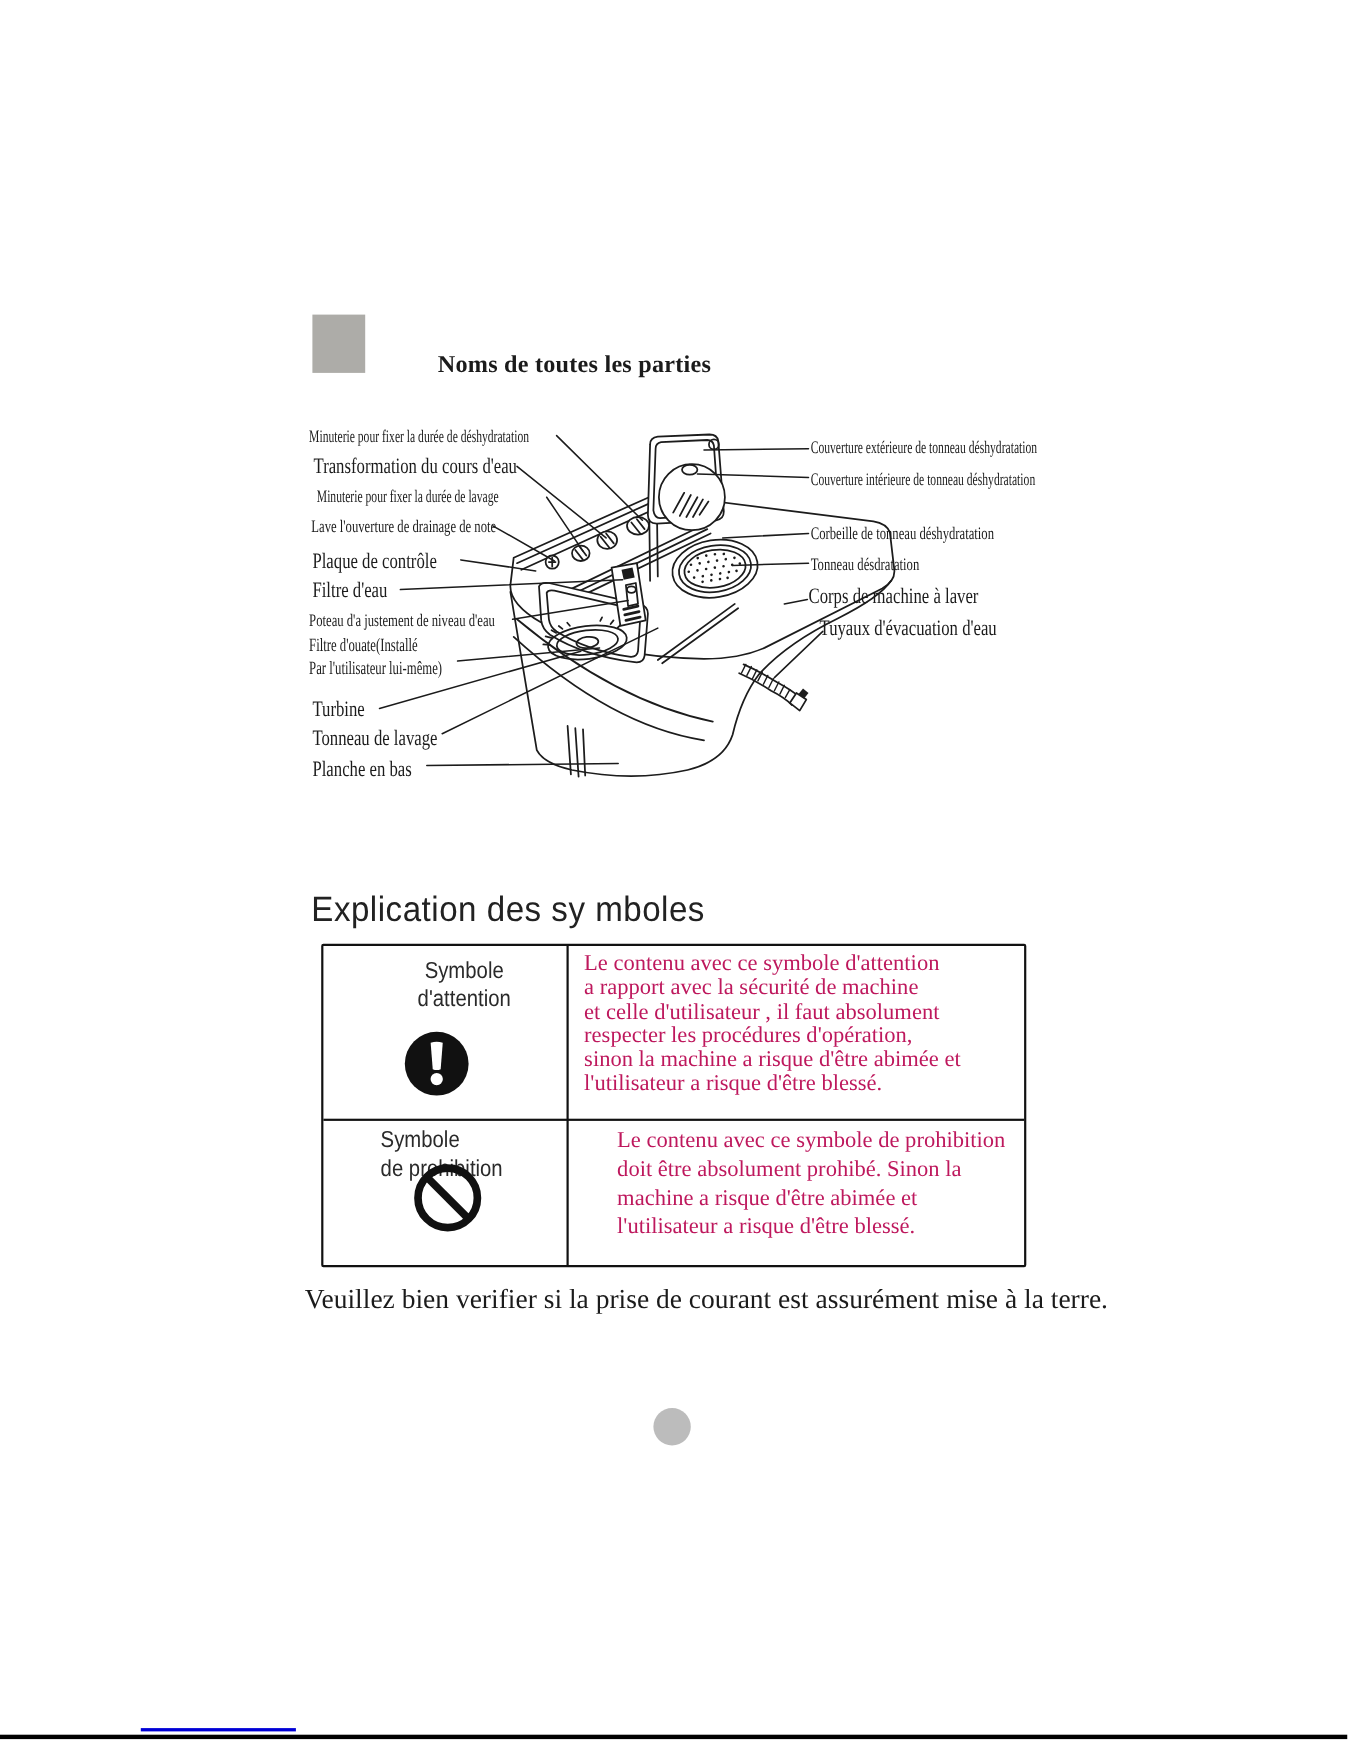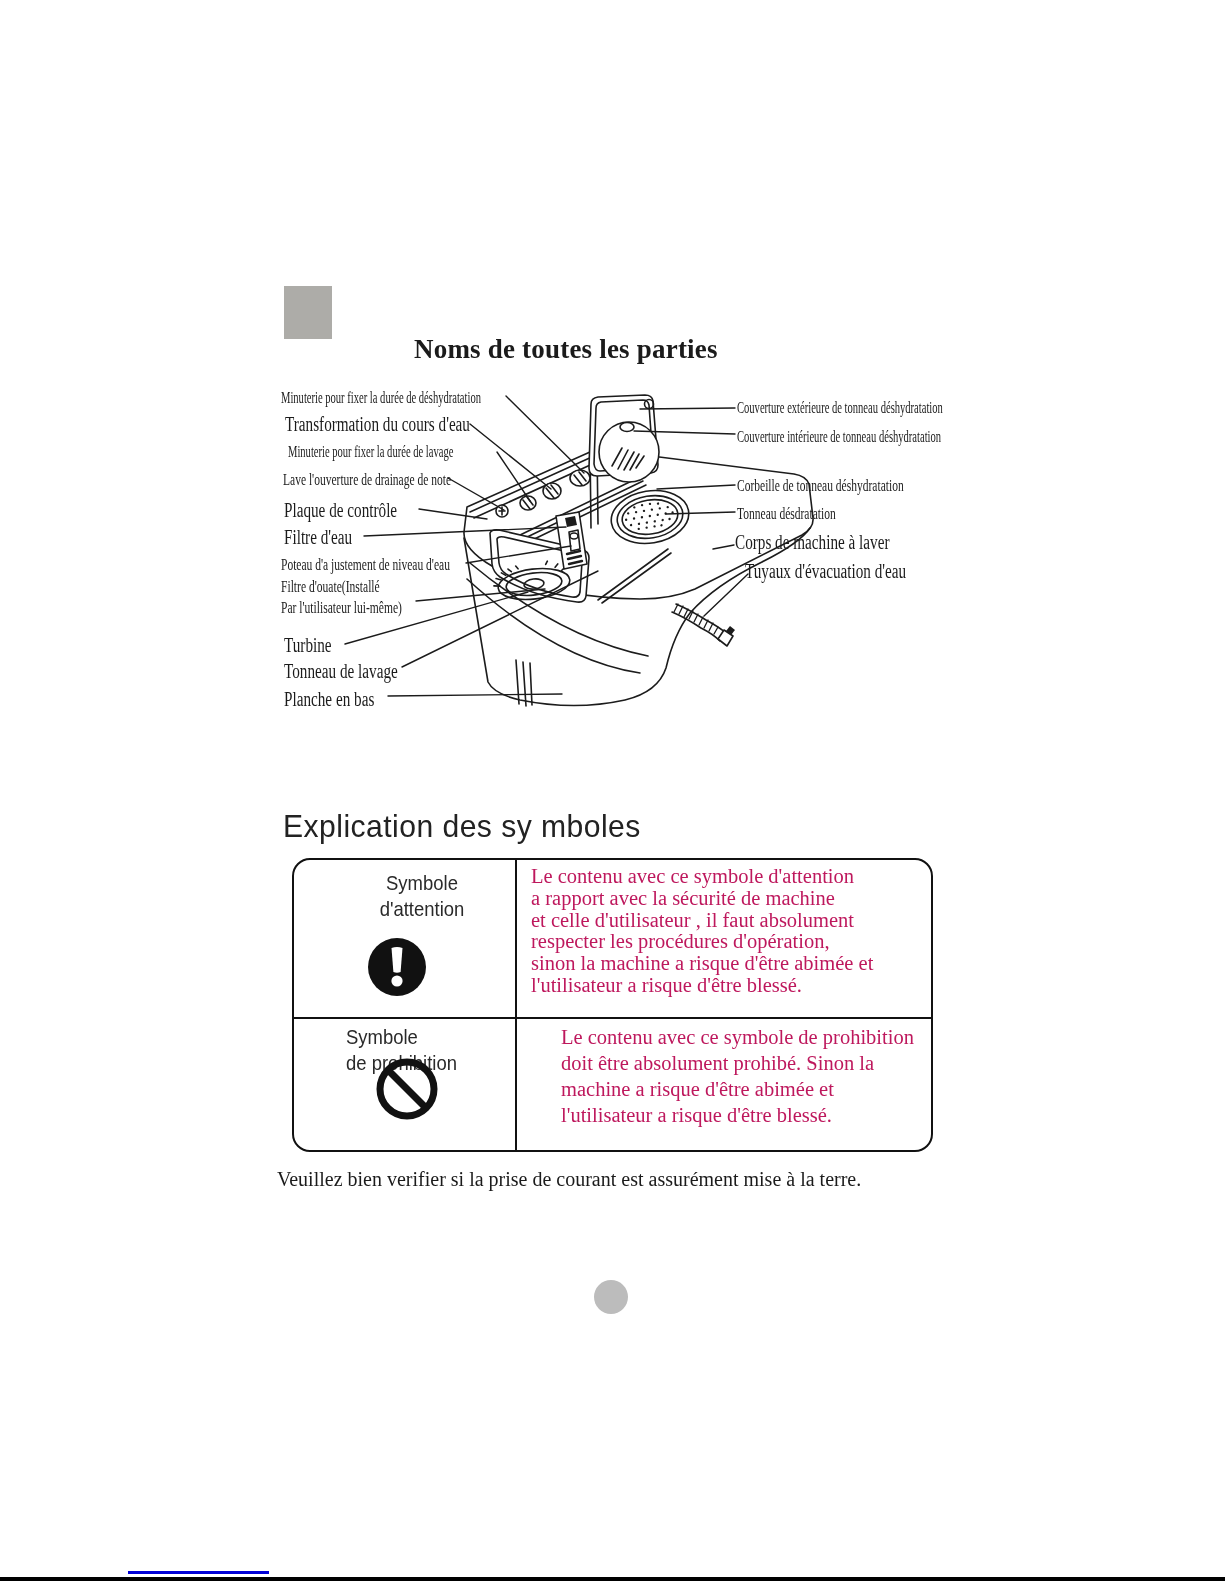--- a/index.html
+++ b/index.html
@@ -5,21 +5,21 @@
   html,body { margin:0; padding:0; }
   body {
     width:1225px; height:1585px; position:relative; background:#fff;
     font-family:"Liberation Serif", serif; color:#1b1b1b; overflow:hidden;
   }
   .abs { position:absolute; }
 
   .gray-square { left:284px; top:286px; width:48px; height:53px; background:#adaca8; }
 
   .page-title {
-    left:398px; top:318px; margin:16px; font-size:27px; font-weight:bold;
+    left:398px; top:318px; margin:0; font-size:22px; font-weight:bold;
     letter-spacing:.2px; white-space:nowrap;text-align:right;
   }
 
   .diagram-svg { left:0; top:0; width:1225px; height:1585px; pointer-events:none; }
 
   .lbl {
     position:absolute; color:#1b1b1b; white-space:pre-line; line-height:1.22;
     transform-origin:0 0;
   }
   .s15 { font-size:16px; transform:scaleX(.66); }
@@ -28,21 +28,21 @@
   .s20 { font-size:20px; transform:scaleX(.76); }
 
   .sym-heading {
     left:283px; top:808px; margin:0; font-family:"Liberation Sans",sans-serif;
     font-weight:normal; font-size:32px; color:#222; white-space:nowrap;
     transform:scaleX(.94); transform-origin:0 0; letter-spacing:.5px;
   }
 
   .sym-table {
     left:292px; top:858px; width:637px; height:290px;
-    border:2.5px solid #111; border-radius:18px;
+    border:2.5px solid #111; border-radius:2px;
   }
   .v-div { position:absolute; left:221px; top:0; bottom:0; width:0; border-left:2px solid #111; }
   .h-div { position:absolute; left:0; right:0; top:157px; height:0; border-top:2px solid #111; }
 
   .cell-label {
     position:absolute; font-family:"Liberation Sans",sans-serif; font-size:21px;
     line-height:1.25; white-space:pre-line; color:#2a2a2a;
     transform:scaleX(.88); transform-origin:0 0;
   }
   .cell-label.r1 { left:62px; top:10px; width:150px; text-align:center; }
@@ -51,21 +51,21 @@
   .cell-text {
     position:absolute; font-size:20.5px; white-space:pre-line; color:#be185d;
   }
   .cell-text.r1 { left:237px; top:6px; line-height:21.8px; }
   .cell-text.r2 { left:245px; top:164px; line-height:26px;margin-left:22px; }
 
   .sym-icon { position:absolute; }
   .attention-pos   { left:72px;  top:76px;  }
   .prohibition-pos { left:80px;  top:196px; }
 
-  .footer-note { left:277px; top:1168px; margin:0; font-size:20px; white-space:nowrap; }
+  .footer-note { left:277px; top:1168px; margin:0; font-size:25px; white-space:nowrap; }
 
   .page-dot { left:594px; top:1280px; width:34px; height:34px; border-radius:50%; background:#bcbcbc; }
 
   .blue-line  { left:128px; top:1571px; width:141px; height:3px; background:#0000d6; }
   .black-line { left:0; right:0; top:1577px; height:4px; background:#000; }
 </style>
 </head>
 <body>
 
 <div class="abs gray-square"></div>

